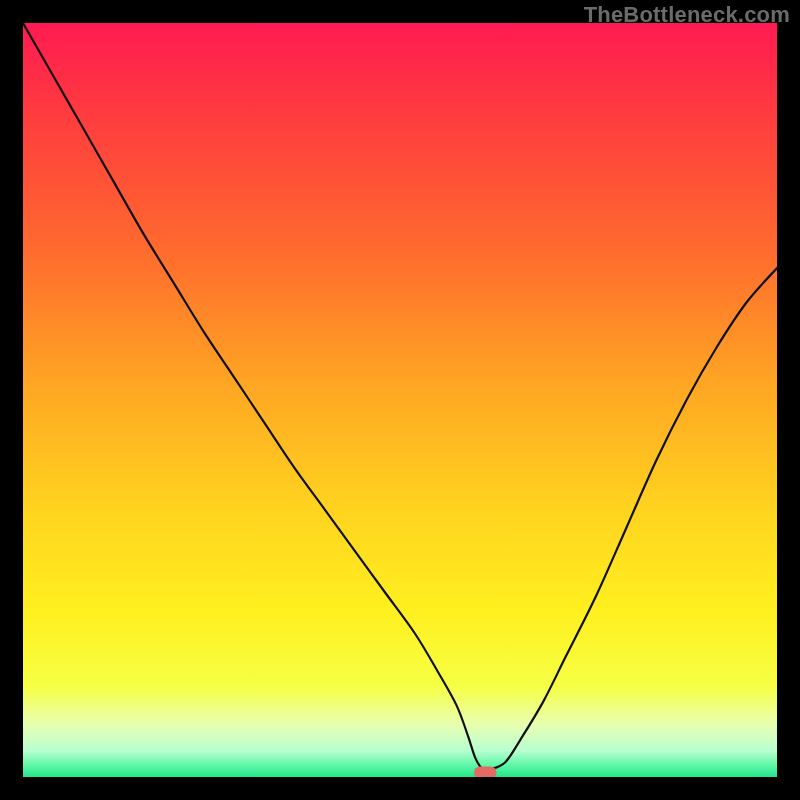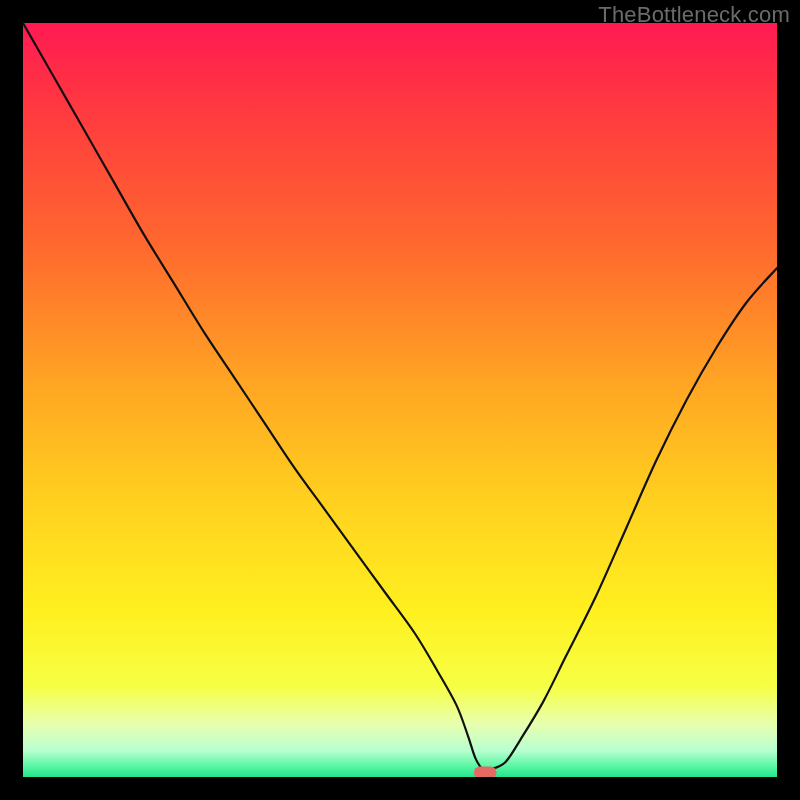--- a/index.html
+++ b/index.html
@@ -26,21 +26,21 @@
     width: 754px;
     height: 754px;
     overflow: hidden;
   }
   .watermark {
     position: absolute;
     top: 2px;
     right: 10px;
     font-family: Arial, Helvetica, sans-serif;
     font-size: 22px;
-    font-weight: 400;
+    font-weight: 700;
     color: #6b6b6b;
     letter-spacing: 0.2px;
   }
   svg {
     display: block;
   }
 </style>
 </head>
 <body>
 

